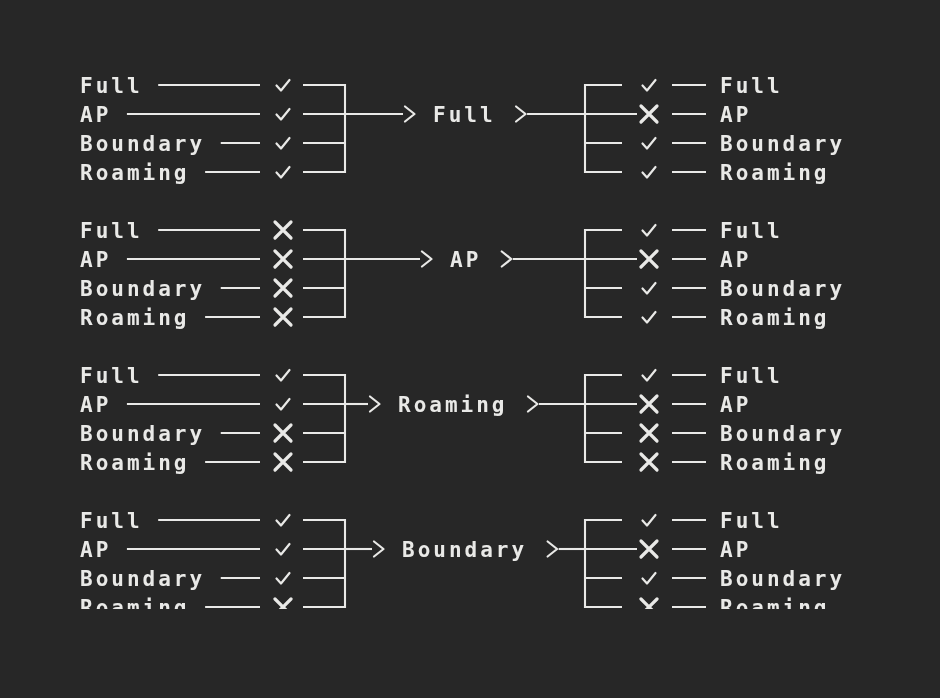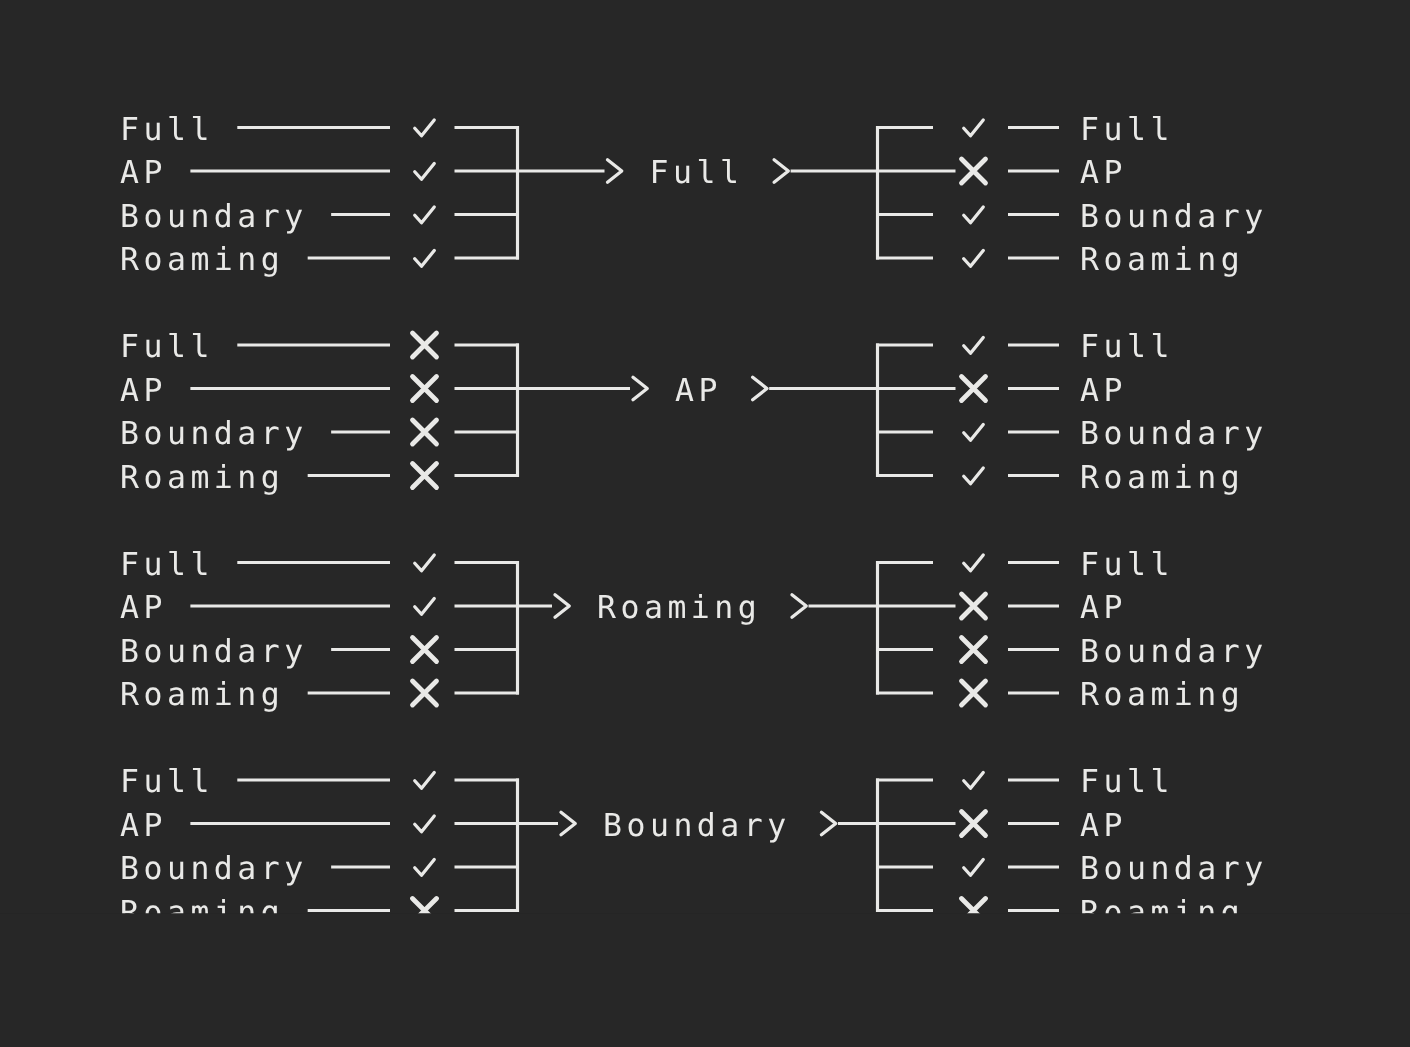--- a/index.html
+++ b/index.html
@@ -7,20 +7,21 @@
     padding: 0;
     background: #272727;
   }
   .canvas {
     position: relative;
     width: 940px;
     height: 609px;
     background: #272727;
     overflow: hidden;
     font-family: "DejaVu Sans Mono", monospace;
+    font-weight: bold;
   }
   svg text {
     font-family: "DejaVu Sans Mono", "Liberation Mono", monospace;
     font-size: 21px;
     letter-spacing: 3px;
     fill: #e9e9e7;
   }
 </style>
 </head>
 <body>

